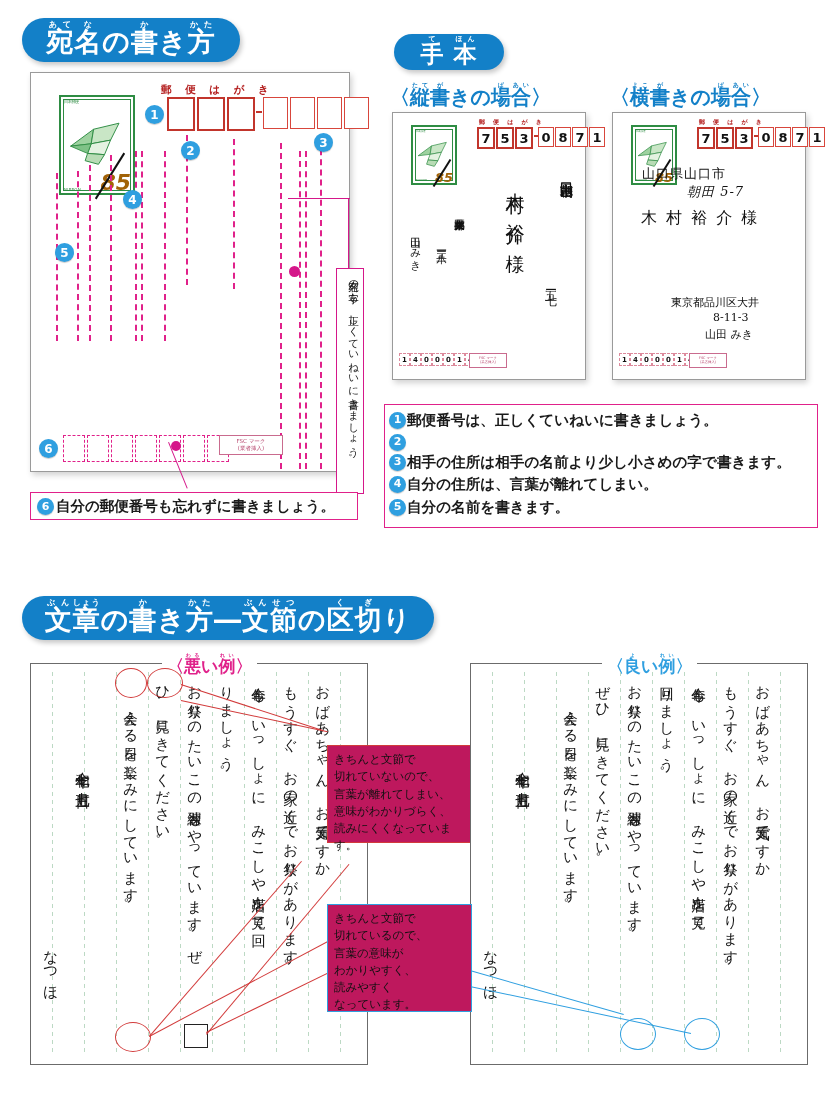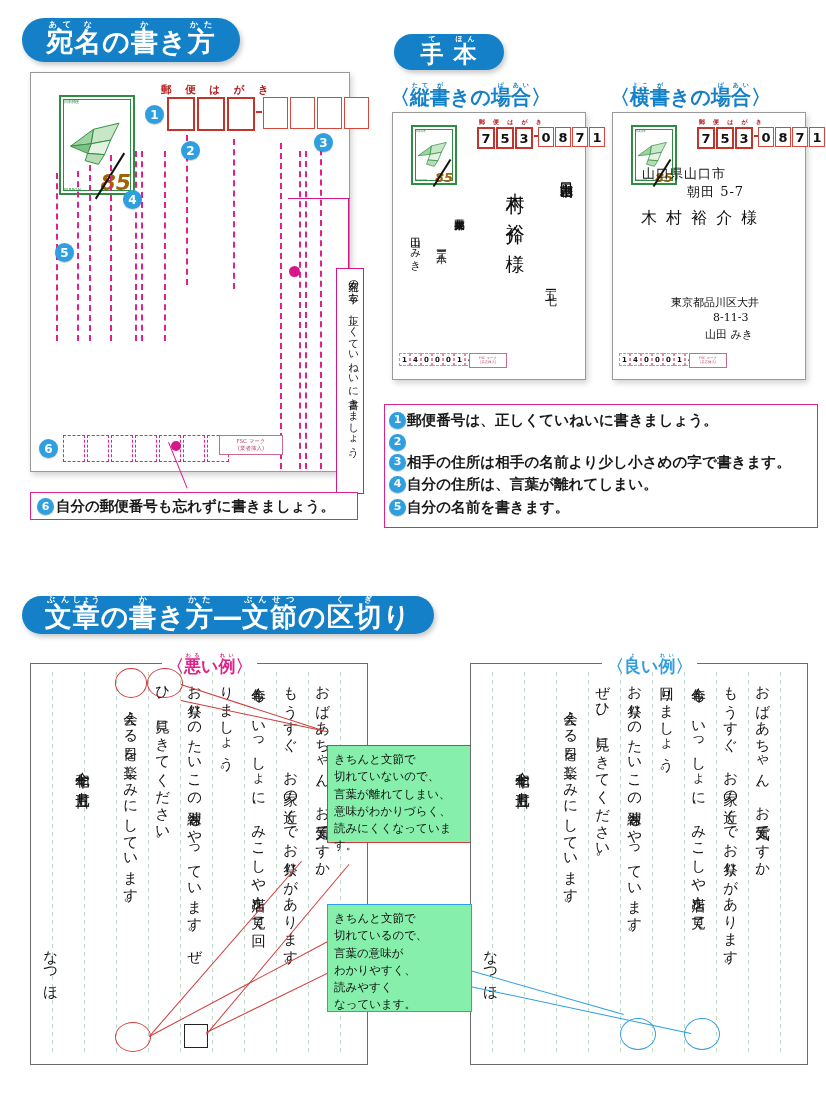--- a/index.html
+++ b/index.html
@@ -11,21 +11,21 @@
   .abs{position:absolute;}
 
   
   .pill{
     position:absolute;display:flex;align-items:center;justify-content:center;
     background:#1380c8;color:#fff;border-radius:26px;
     font-weight:bold;letter-spacing:1px;
     box-shadow:2px 3px 5px rgba(0,0,0,.22);
   }
   .pill-1{left:22px;top:18px;width:218px;height:44px;font-size:27px;}
-  .pill-2{left:22px;top:596px;width:412px;height:38px;font-size:27px;}
+  .pill-2{left:22px;top:596px;width:412px;height:44px;font-size:27px;}
 
   rt{font-size:.30em;font-weight:bold;line-height:1;}
   ruby{ruby-position:over;}
 
   
   .card{
     position:absolute;background:#fff;border:1px solid #9a9a9a;
     box-shadow:2px 3px 6px rgba(0,0,0,.18);
   }
   .card-blank{left:30px;top:72px;width:318px;height:398px;}
@@ -125,21 +125,21 @@
     position:absolute;writing-mode:vertical-rl;text-orientation:upright;
     font-family:"DejaVu Serif","Liberation Serif",serif;
     font-size:14.5px;line-height:1.42;color:#141414;letter-spacing:1px;
   }
 
   .ocirc{position:absolute;border-radius:50%;}
   .ocirc.red{border:1.6px solid #d23b3b;}
   .ocirc.blue{border:1.6px solid #2f9fe0;}
   .osq{position:absolute;border:1.4px solid #222;}
 
-  .cbox{position:absolute;background:#86efac;font-size:11.5px;line-height:1.5;padding:5px 6px;box-sizing:border-box;}
+  .cbox{position:absolute;background:#be185d;font-size:11.5px;line-height:1.5;padding:5px 6px;box-sizing:border-box;}
   .cbox.red{border:1.2px solid #d23b3b;color:#111;}
   .cbox.blue{border:1.2px solid #2f9fe0;color:#111;}
 
   .cline{position:absolute;transform-origin:0 0;height:1.2px;}
   .cline.red{background:#d23b3b;}
   .cline.blue{background:#2f9fe0;}
 </style>
 </head>
 <body>
 
@@ -325,21 +325,21 @@
     <div class="dash" style="width:5px;height:18px;">
         <span style="display:block;width:4px;height:1.5px;background:#c2352c;"></span>
       </div>
     <div class="b" style="width:14px;height:18px;font-size:13px;">0</div>
     <div class="b" style="width:14px;height:18px;font-size:13px;margin-left:1px;">8</div>
     <div class="b" style="width:14px;height:18px;font-size:13px;margin-left:1px;">7</div>
     <div class="b" style="width:14px;height:18px;font-size:13px;margin-left:1px;">1</div>
   </div>
 
   <div class="yoko-line" style="left:20px;top:52px;font-size:13px;letter-spacing:1px;margin-left:9px;">山口県山口市</div>
-  <div class="yoko-line" style="left:74px;top:70px;font-size:13px;letter-spacing:1px;">朝田 5-7</div>
+  <div class="yoko-line" style="left:74px;top:70px;font-size:13px;letter-spacing:1px;font-style:italic;">朝田 5-7</div>
   <div class="yoko-line" style="left:28px;top:95px;font-size:16px;letter-spacing:2px;">木 村  裕 介  様</div>
 
   <div class="yoko-line" style="left:58px;top:182px;font-size:11px;">東京都品川区大井</div>
   <div class="yoko-line" style="left:100px;top:198px;font-size:11px;">8-11-3</div>
   <div class="yoko-line" style="left:92px;top:214px;font-size:11px;">山田 みき</div>
 
   <div class="pcodes" style="left:6px;top:240px;">
     <div class="b" style="width:9px;height:11px;font-size:7px;border-style:dashed;border-color:#dd8a9c;">1</div>
     <div class="b" style="width:9px;height:11px;font-size:7px;border-style:dashed;border-color:#dd8a9c;">4</div>
     <div class="b" style="width:9px;height:11px;font-size:7px;border-style:dashed;border-color:#dd8a9c;">0</div>

